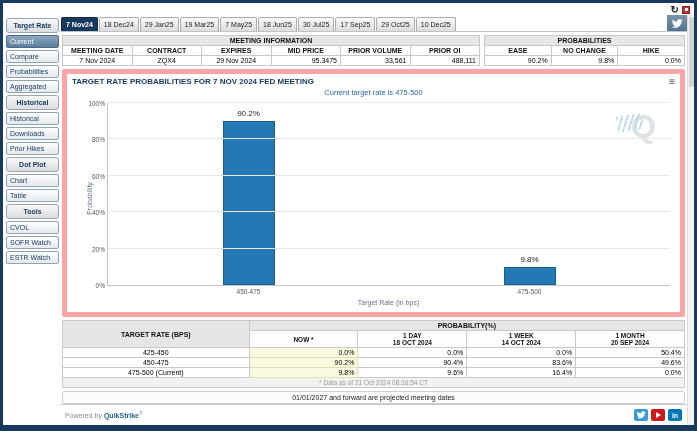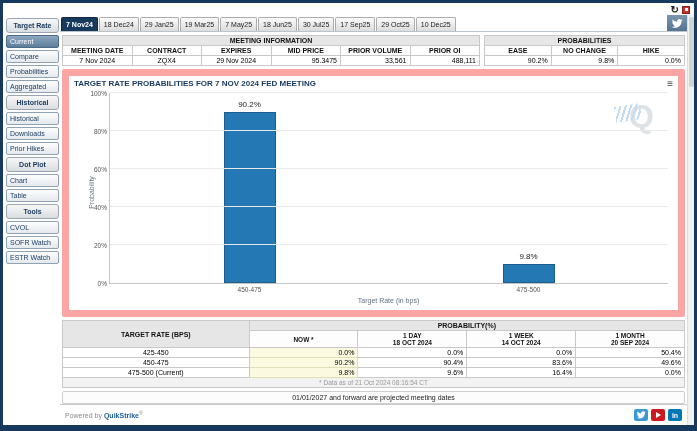--- a/index.html
+++ b/index.html
@@ -43,21 +43,21 @@
   .grid .chead { font-weight:bold; text-align:center; color:#111; background:#fdfdfd; }
   .info-row { display:flex; gap:4px; }
   .mi-wrap { width:418px; }
   .pb-wrap { flex:1; }
   .mi-val td:nth-child(n+4) { text-align:right; }
   .mi-val td { text-align:center; }
   .mi-val td:nth-child(4), .mi-val td:nth-child(5), .mi-val td:nth-child(6) { text-align:right; }
   .pb-val td { text-align:right; }
 
   
-  .chart-panel { border:7px solid #fca5a5; border-radius:2px; margin-top:3px; flex:1; display:flex; flex-direction:column; min-height:0; background:#fff; position:relative; }
+  .chart-panel { border:5px solid #fca5a5; border-radius:2px; margin-top:3px; flex:1; display:flex; flex-direction:column; min-height:0; background:#fff; position:relative; }
   .chart-titlebar { display:flex; align-items:center; justify-content:space-between; padding:3px 5px 1px 5px; }
   .chart-title { color:#17395d; font-weight:bold; font-size:8px; }
   .menu-ic { color:#444; font-size:10px; line-height:8px; cursor:pointer; letter-spacing:0; }
   .chart-subtitle { text-align:center; color:#2a6aa5; font-size:7.5px; padding:1px 0 2px 0; }
   .plot-outer { flex:1; position:relative; margin:4px 10px 26px 40px; min-height:0; }
   .plot { position:absolute; inset:0; border-left:1px solid #c6c6c6; border-bottom:1px solid #c6c6c6; }
   .gridline { position:absolute; left:0; right:0; height:1px; background:#e9e9e9; }
   .ytick { position:absolute; right:calc(100% + 3px); transform:translateY(50%); font-size:6.5px; color:#555; }
   .slots { position:absolute; inset:0; display:flex; }
   .slot { flex:1; position:relative; }
@@ -193,20 +193,21 @@
             </tbody>
               </table>
           </div>
         </div>
 
         <div class="chart-panel">
           <div class="chart-titlebar">
             <span class="chart-title">TARGET RATE PROBABILITIES FOR 7 NOV 2024 FED MEETING</span>
             <span class="menu-ic">≡</span>
           </div>
+          <div class="chart-subtitle">Current target rate is 475-500</div>
           <div class="plot-outer">
             <span class="ylabel">Probability</span>
             <div class="plot" id="plot">
               <div class="slots" id="slots">
                   <div class="slot">
                     <div class="bar" style="height: 90.2%; background: rgb(36, 120, 180);"></div>
                     <div class="bar-label" style="bottom: calc(90.2% + 3px);">90.2%</div>
                     <div class="xtick">450-475</div>
                   </div>
                   <div class="slot">

